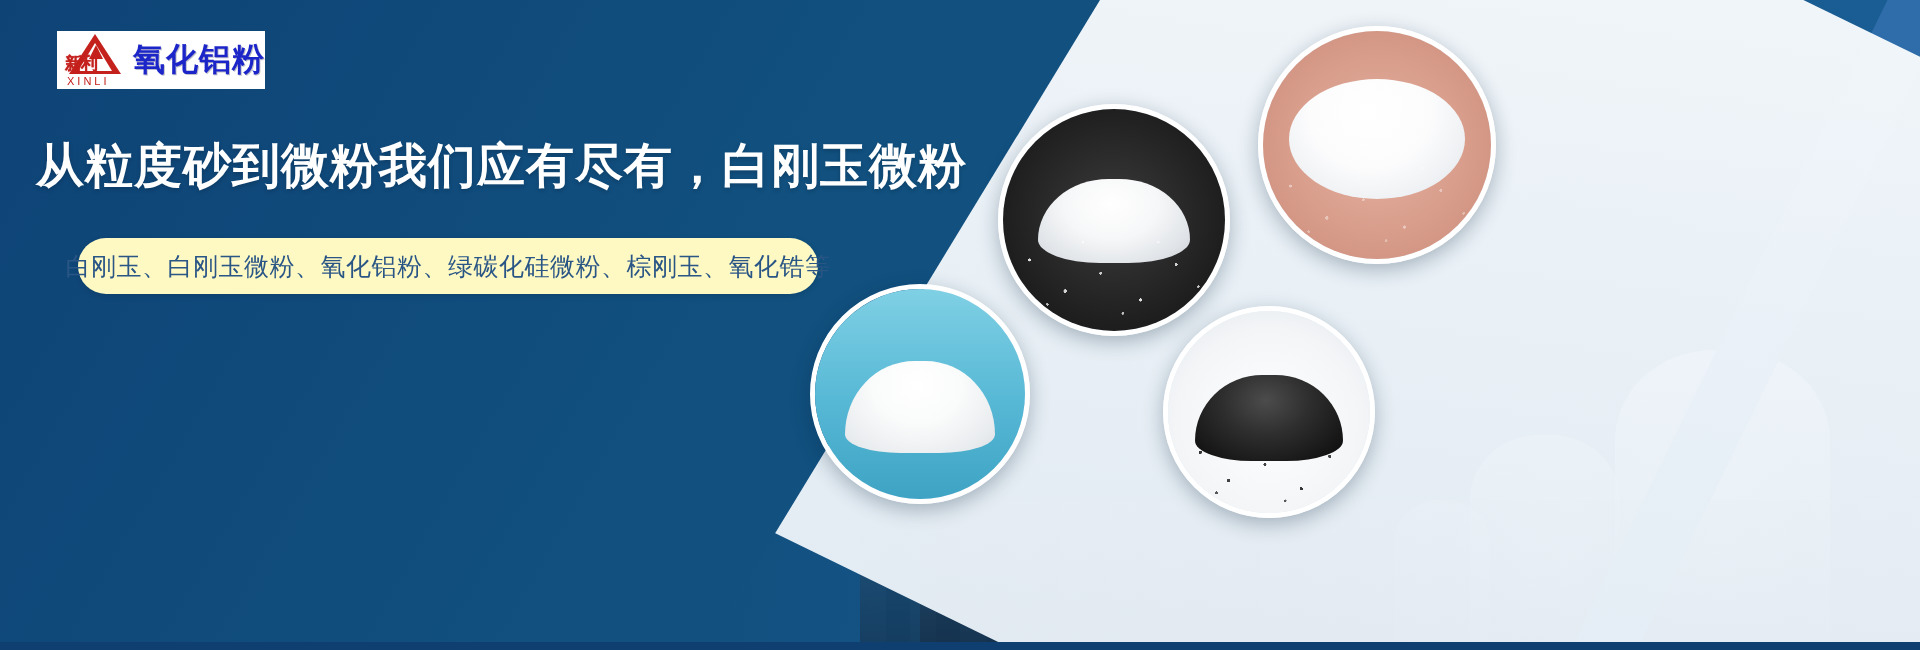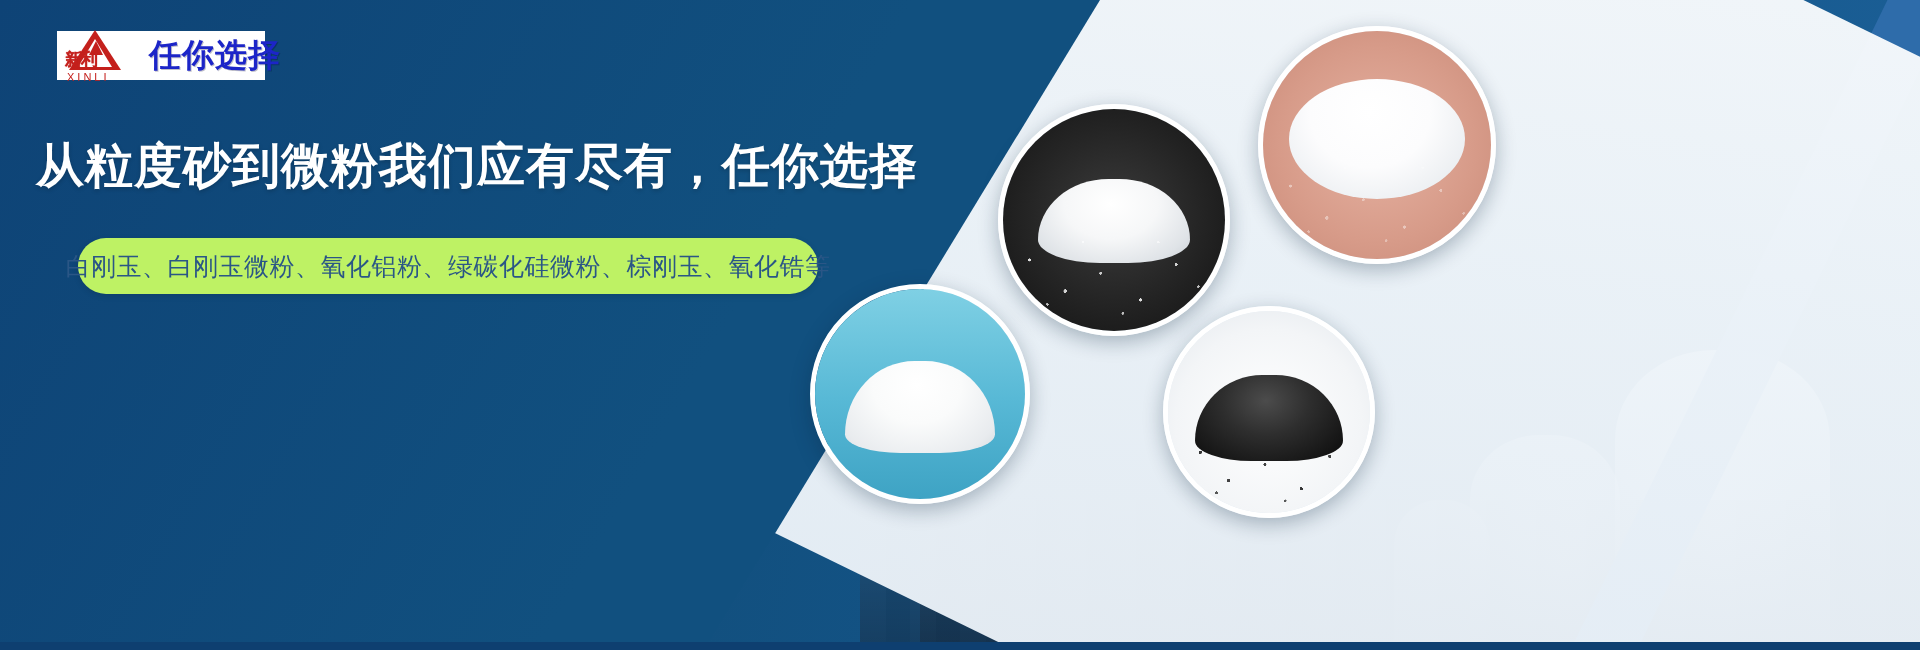--- a/index.html
+++ b/index.html
@@ -61,25 +61,25 @@
     clip-path:polygon(0 0, 100% 0, 64% 100%, 0 100%);
   }
   .bottom-bar{
     position:absolute;left:0;bottom:0;width:100%;height:8px;
     background:#0e3f70;
   }
 
   
   .logo-box{
     position:absolute;left:57px;top:31px;
-    width:208px;height:49px;
+    width:208px;height:58px;
     background:#ffffff;
     display:flex;align-items:center;
     padding:3px 6px 3px 8px;
-    gap:24px;
+    gap:8px;
   }
   .logo-mark{
     position:relative;width:60px;height:52px;flex:none;
   }
   .logo-mark .tri{
     position:absolute;left:4px;top:0;width:0;height:0;
     border-left:26px solid transparent;
     border-right:26px solid transparent;
     border-bottom:40px solid #c4201c;
   }
@@ -117,21 +117,21 @@
     position:absolute;left:36px;top:142px;
     font-size:48px;line-height:1;font-weight:700;color:#ffffff;
     letter-spacing:1px;white-space:nowrap;
     text-shadow:0 2px 4px rgba(0,0,0,.18);
   }
 
   
   .pill{
     position:absolute;left:78px;top:238px;
     width:740px;height:56px;
-    background:#bef264;
+    background:#fef9c3;
     border-radius:28px;
     display:flex;align-items:center;justify-content:center;
     box-shadow:0 2px 6px rgba(0,0,0,.12);
   }
   .pill-text{
     font-size:25px;font-weight:400;color:#2a5686;
     letter-spacing:.5px;white-space:nowrap;
   }
 
   
@@ -258,23 +258,23 @@
   </div>
 
   <div class="logo-box">
     <div class="logo-mark">
       <div class="tri"></div>
       <div class="tri-in"></div>
       <div class="peak"></div>
       <div class="cn">新利</div>
       <div class="en">XINLI</div>
     </div>
-    <div class="logo-name">任你选择</div>
-  </div>
-
-  <div class="headline">从粒度砂到微粉我们应有尽有，任你选择</div>
+    <div class="logo-name">氧化铝粉</div>
+  </div>
+
+  <div class="headline">从粒度砂到微粉我们应有尽有，白刚玉微粉</div>
 
   <div class="pill">
     <span class="pill-text">白刚玉、白刚玉微粉、氧化铝粉、绿碳化硅微粉、棕刚玉、氧化锆等</span>
   </div>
 
 
 </div>
 
 </body></html>

